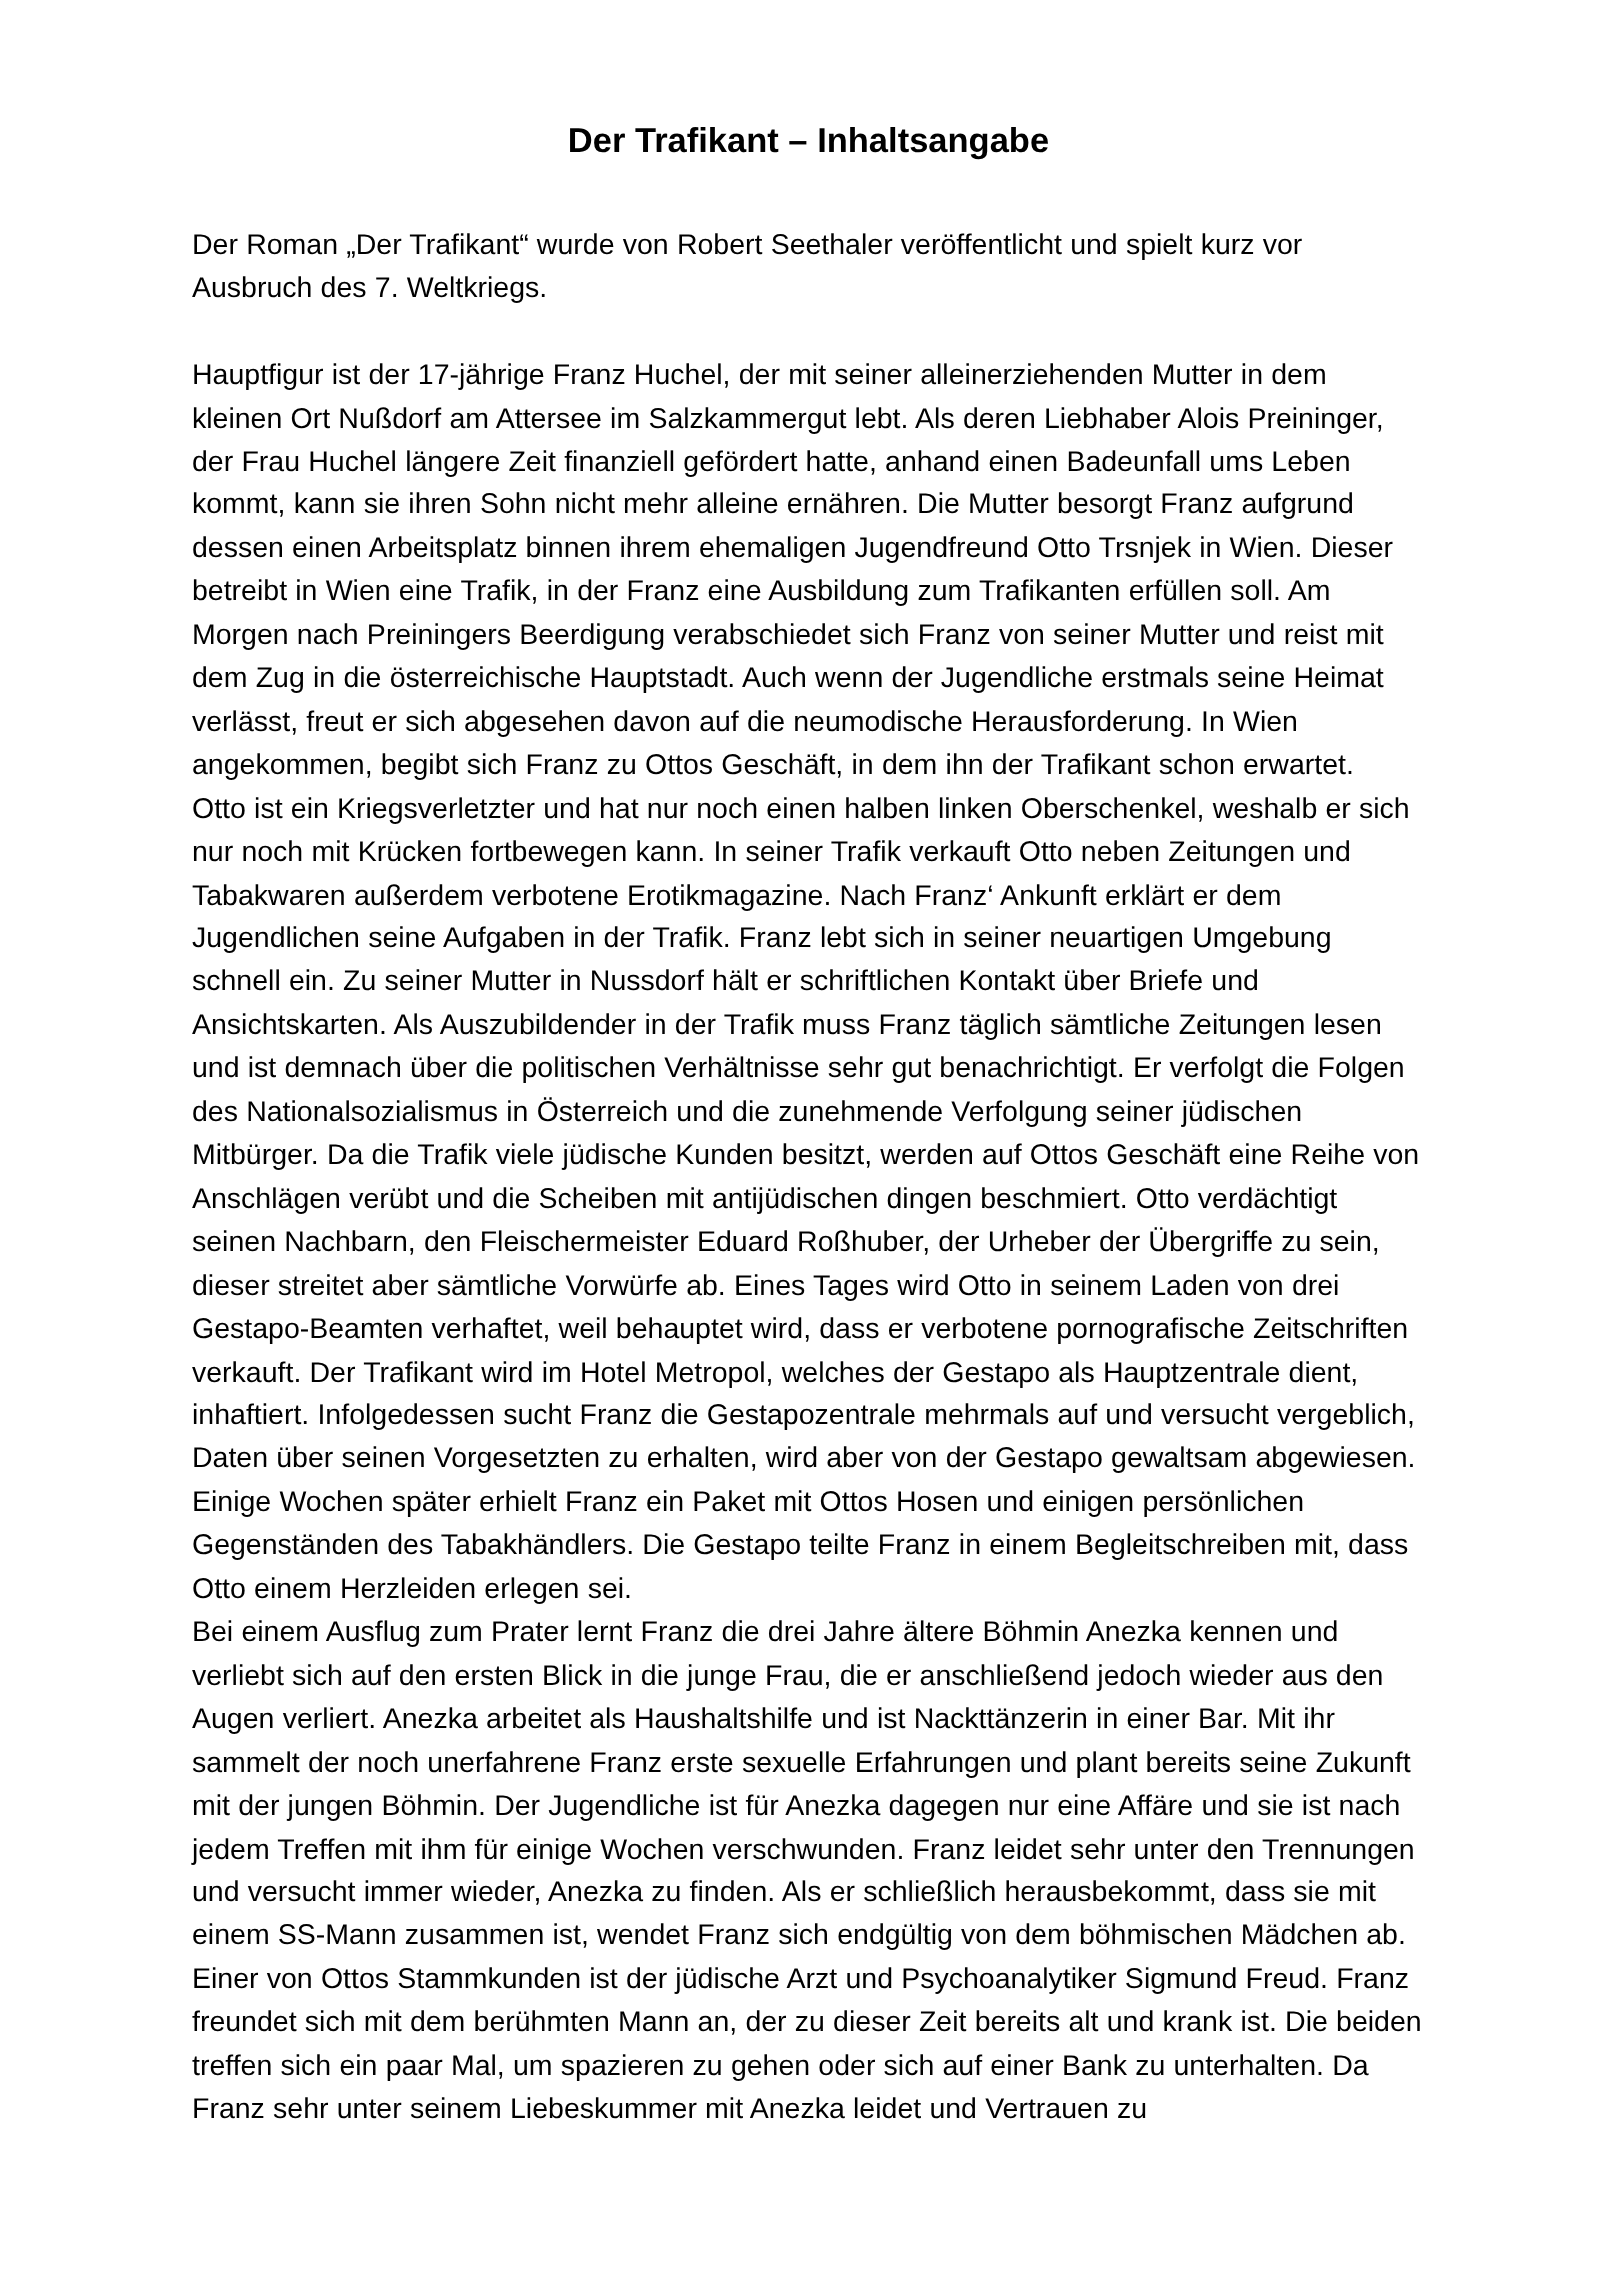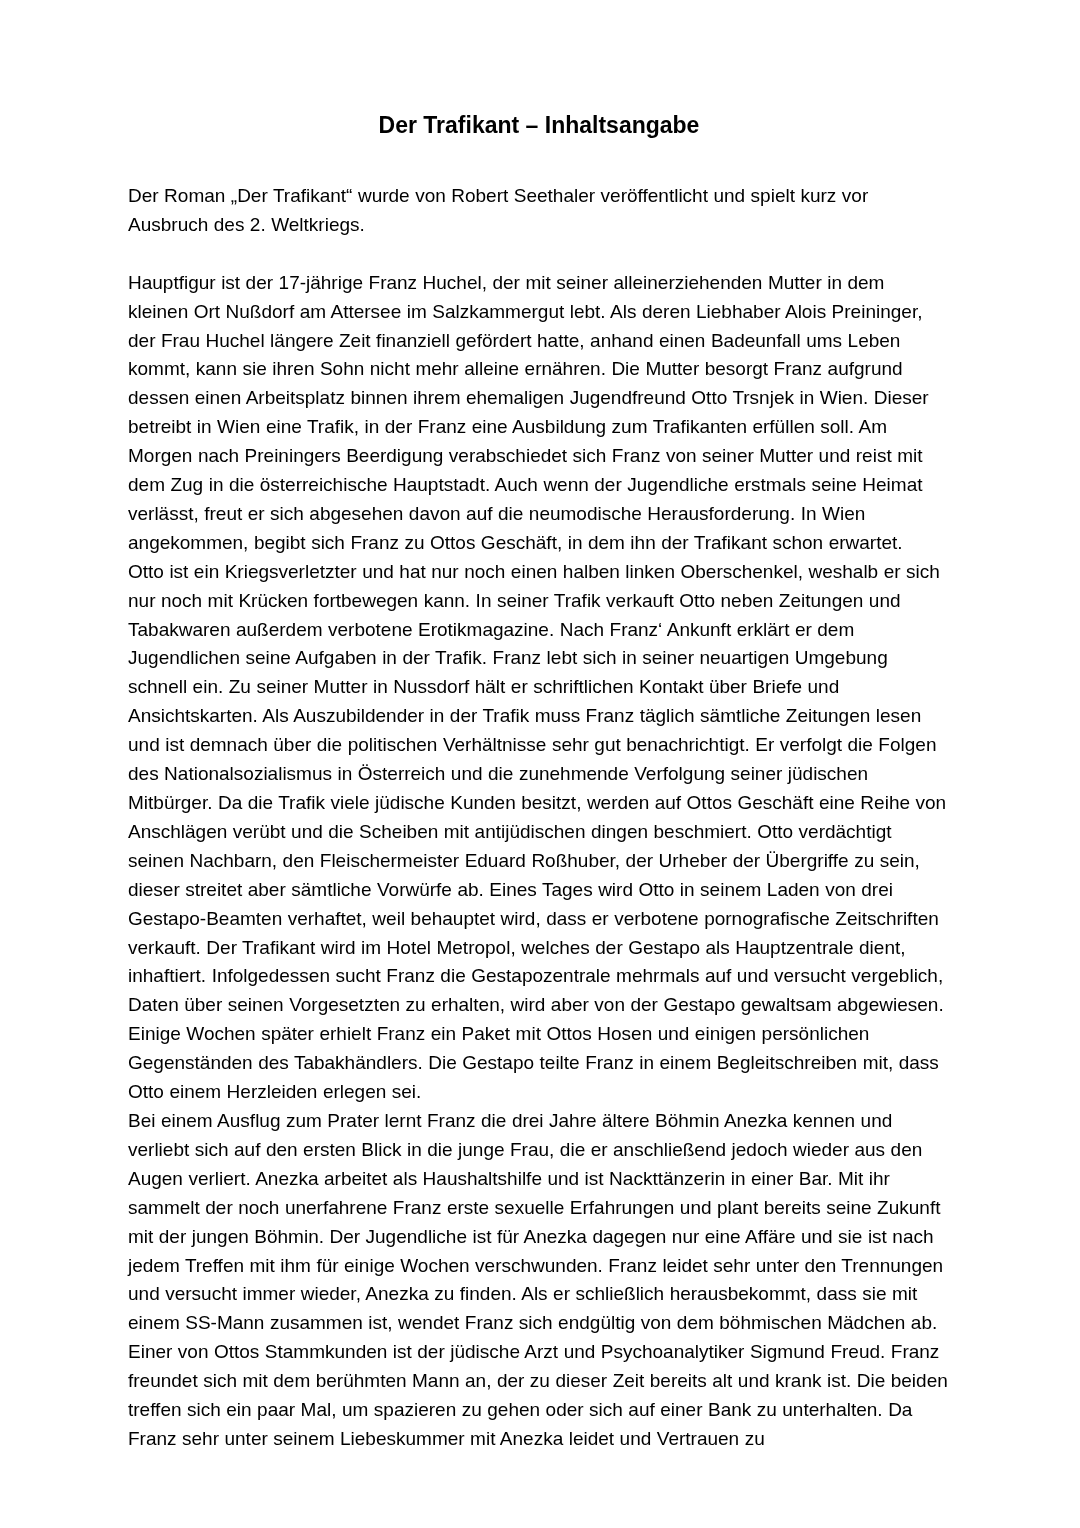--- a/index.html
+++ b/index.html
@@ -8,21 +8,21 @@
     width: 1080px;
     height: 1528px;
     background: #ffffff;
     color: #000000;
     font-family: "Liberation Sans", sans-serif;
     overflow: hidden;
   }
   .page {
     width: 1080px;
     height: 1528px;
-    padding: 110px 130px 0 128px;
+    padding: 78px 130px 0 128px;
   }
   .doc-title {
     font-size: 23px;
     font-weight: 700;
     text-align: center;
     margin: 0 0 42px 0;
     line-height: 30px;
   }
   .para {
     font-size: 19px;
@@ -34,21 +34,21 @@
   .gap-after {
     margin-bottom: 28.9px;
   }
 </style>
 </head>
 <body>
 
 <div class="page">
   <h1 class="doc-title">Der Trafikant – Inhaltsangabe</h1>
 
-  <p class="para gap-after">Der Roman „Der Trafikant“ wurde von Robert Seethaler veröffentlicht und spielt kurz vor Ausbruch des 2. Weltkriegs.</p>
+  <p class="para gap-after">Der Roman „Der Trafikant“ wurde von Robert Seethaler veröffentlicht und spielt kurz vor Ausbruch des 7. Weltkriegs.</p>
 
   <p class="para">Hauptfigur ist der 17-jährige Franz Huchel, der mit seiner alleinerziehenden Mutter in dem kleinen Ort Nußdorf am Attersee im Salzkammergut lebt. Als deren Liebhaber Alois Preininger, der Frau Huchel längere Zeit finanziell gefördert hatte, anhand einen Badeunfall ums Leben kommt, kann sie ihren Sohn nicht mehr alleine ernähren. Die Mutter besorgt Franz aufgrund dessen einen Arbeitsplatz binnen ihrem ehemaligen Jugendfreund Otto Trsnjek in Wien. Dieser betreibt in Wien eine Trafik, in der Franz eine Ausbildung zum Trafikanten erfüllen soll. Am Morgen nach Preiningers Beerdigung verabschiedet sich Franz von seiner Mutter und reist mit dem Zug in die österreichische Hauptstadt. Auch wenn der Jugendliche erstmals seine Heimat verlässt, freut er sich abgesehen davon auf die neumodische Herausforderung. In Wien angekommen, begibt sich Franz zu Ottos Geschäft, in dem ihn der Trafikant schon erwartet.</p>
 
   <p class="para">Otto ist ein Kriegsverletzter und hat nur noch einen halben linken Oberschenkel, weshalb er sich nur noch mit Krücken fortbewegen kann. In seiner Trafik verkauft Otto neben Zeitungen und Tabakwaren außerdem verbotene Erotikmagazine. Nach Franz‘ Ankunft erklärt er dem Jugendlichen seine Aufgaben in der Trafik. Franz lebt sich in seiner neuartigen Umgebung schnell ein. Zu seiner Mutter in Nussdorf hält er schriftlichen Kontakt über Briefe und Ansichtskarten. Als Auszubildender in der Trafik muss Franz täglich sämtliche Zeitungen lesen und ist demnach über die politischen Verhältnisse sehr gut benachrichtigt. Er verfolgt die Folgen des Nationalsozialismus in Österreich und die zunehmende Verfolgung seiner jüdischen Mitbürger. Da die Trafik viele jüdische Kunden besitzt, werden auf Ottos Geschäft eine Reihe von Anschlägen verübt und die Scheiben mit antijüdischen dingen beschmiert. Otto verdächtigt seinen Nachbarn, den Fleischermeister Eduard Roßhuber, der Urheber der Übergriffe zu sein, dieser streitet aber sämtliche Vorwürfe ab. Eines Tages wird Otto in seinem Laden von drei Gestapo-Beamten verhaftet, weil behauptet wird, dass er verbotene pornografische Zeitschriften verkauft. Der Trafikant wird im Hotel Metropol, welches der Gestapo als Hauptzentrale dient, inhaftiert. Infolgedessen sucht Franz die Gestapozentrale mehrmals auf und versucht vergeblich, Daten über seinen Vorgesetzten zu erhalten, wird aber von der Gestapo gewaltsam abgewiesen. Einige Wochen später erhielt Franz ein Paket mit Ottos Hosen und einigen persönlichen Gegenständen des Tabakhändlers. Die Gestapo teilte Franz in einem Begleitschreiben mit, dass Otto einem Herzleiden erlegen sei.</p>
 
   <p class="para">Bei einem Ausflug zum Prater lernt Franz die drei Jahre ältere Böhmin Anezka kennen und verliebt sich auf den ersten Blick in die junge Frau, die er anschließend jedoch wieder aus den Augen verliert. Anezka arbeitet als Haushaltshilfe und ist Nackttänzerin in einer Bar. Mit ihr sammelt der noch unerfahrene Franz erste sexuelle Erfahrungen und plant bereits seine Zukunft mit der jungen Böhmin. Der Jugendliche ist für Anezka dagegen nur eine Affäre und sie ist nach jedem Treffen mit ihm für einige Wochen verschwunden. Franz leidet sehr unter den Trennungen und versucht immer wieder, Anezka zu finden. Als er schließlich herausbekommt, dass sie mit einem SS-Mann zusammen ist, wendet Franz sich endgültig von dem böhmischen Mädchen ab.</p>
 
   <p class="para">Einer von Ottos Stammkunden ist der jüdische Arzt und Psychoanalytiker Sigmund Freud. Franz freundet sich mit dem berühmten Mann an, der zu dieser Zeit bereits alt und krank ist. Die beiden treffen sich ein paar Mal, um spazieren zu gehen oder sich auf einer Bank zu unterhalten. Da Franz sehr unter seinem Liebeskummer mit Anezka leidet und Vertrauen zu</p>
 </div>
 

